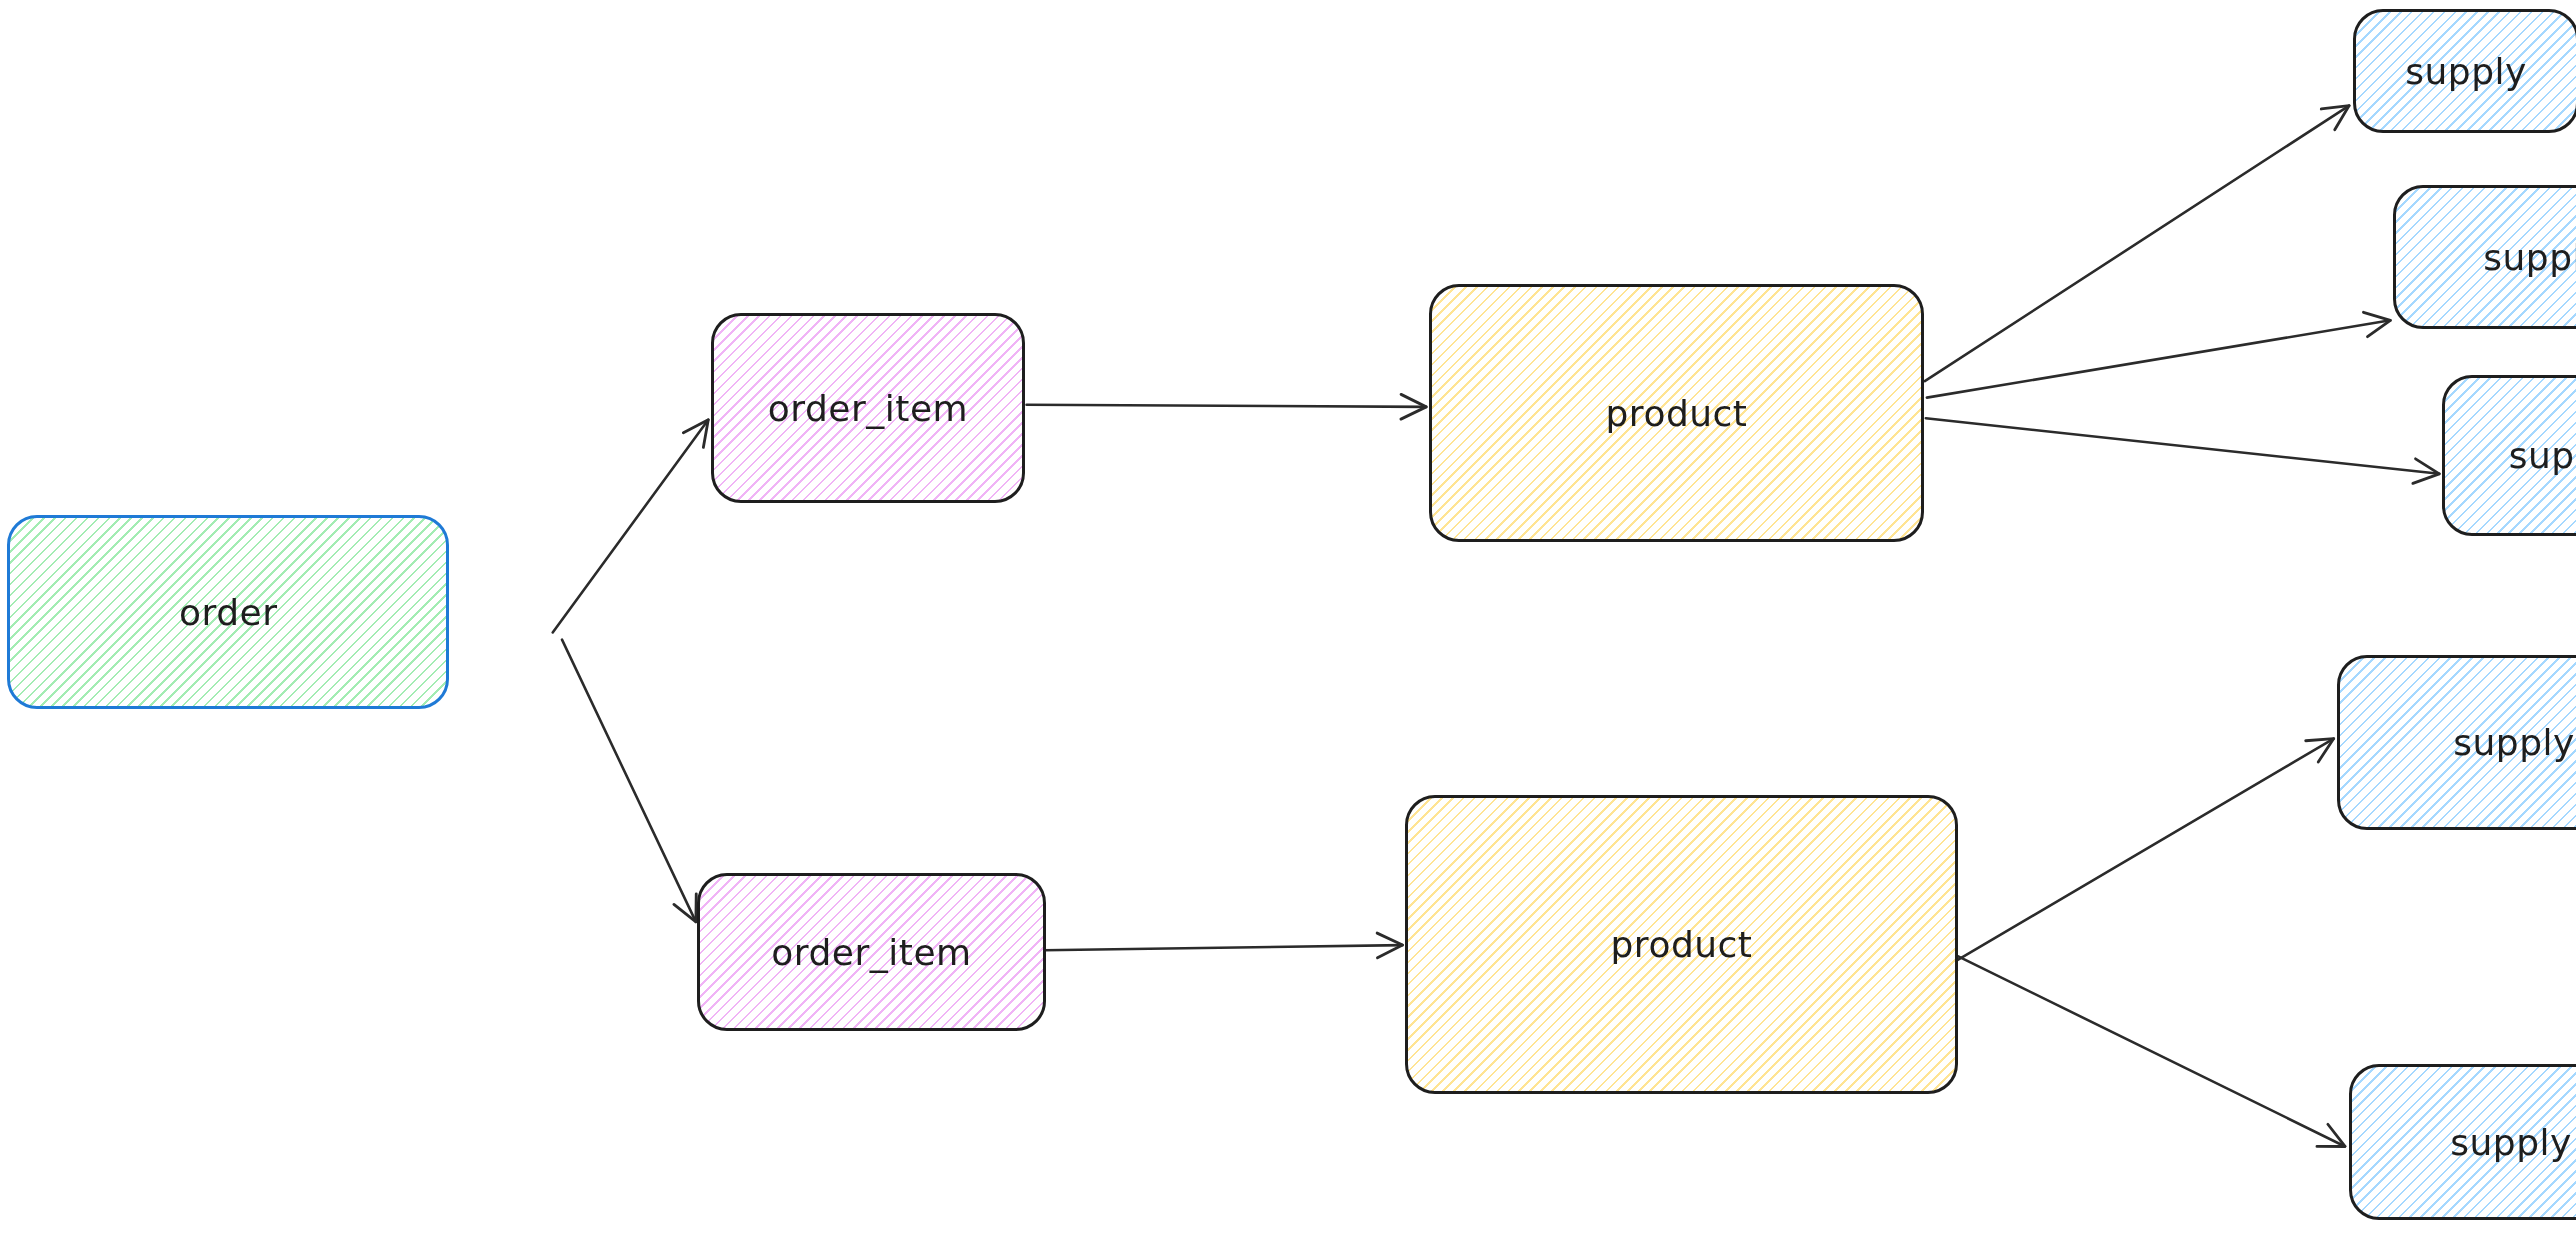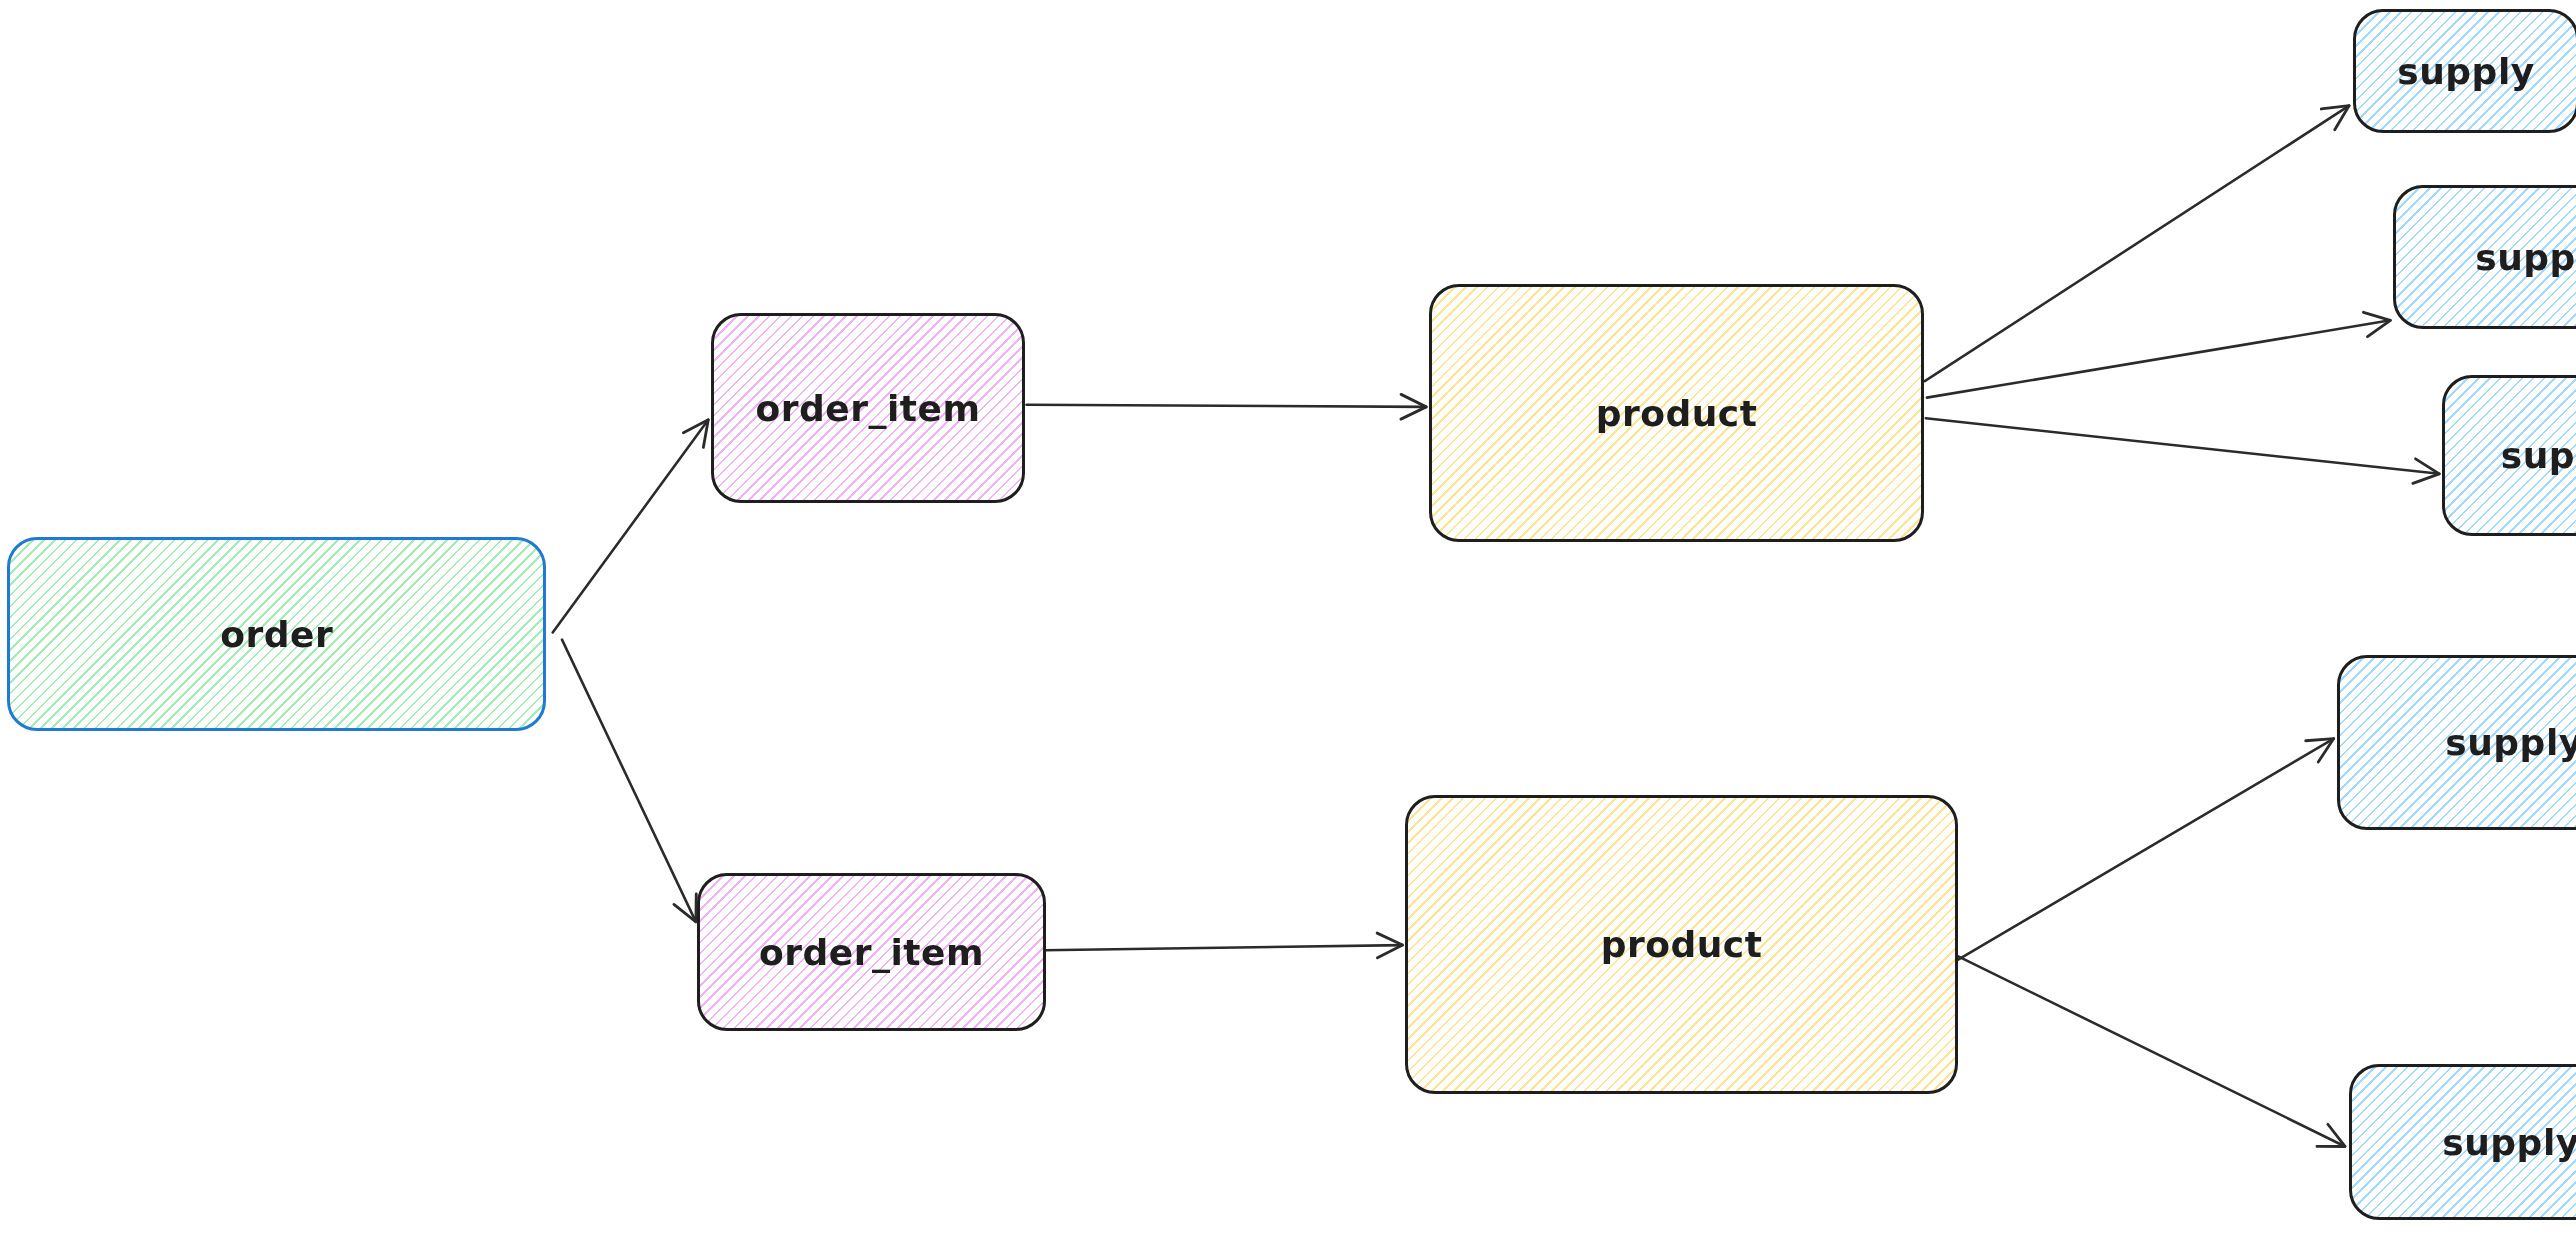--- a/index.html
+++ b/index.html
@@ -29,21 +29,21 @@
     box-sizing: border-box;
     display: flex;
     align-items: center;
     justify-content: center;
     border: 3.1px solid #1e1e1e;
     border-radius: 30px;
     background-color: #ffffff;
   }
   .node .label {
     font-size: 36px;
-    font-weight: 700;
+    font-weight: 400;
     color: #1e1e1e;
     letter-spacing: 0.5px;
     white-space: nowrap;
     user-select: none;
   }
 </style>
 </head>
 <body>
 
 <div id="canvas">
@@ -59,21 +59,21 @@
         <line x1="1992" y1="786" x2="2768" y2="790" stroke="#2b2b2b" stroke-width="5" stroke-linecap="round" marker-end="url(#arrowhead)"></line>
         <line x1="2026" y1="1845" x2="2722" y2="1835" stroke="#2b2b2b" stroke-width="5" stroke-linecap="round" marker-end="url(#arrowhead)"></line>
         <line x1="3736" y1="740" x2="4560" y2="205" stroke="#2b2b2b" stroke-width="5" stroke-linecap="round" marker-end="url(#arrowhead)"></line>
         <line x1="3740" y1="772" x2="4640" y2="622" stroke="#2b2b2b" stroke-width="5" stroke-linecap="round" marker-end="url(#arrowhead)"></line>
         <line x1="3738" y1="812" x2="4735" y2="920" stroke="#2b2b2b" stroke-width="5" stroke-linecap="round" marker-end="url(#arrowhead)"></line>
         <line x1="3786" y1="1872" x2="4530" y2="1434" stroke="#2b2b2b" stroke-width="5" stroke-linecap="round" marker-end="url(#arrowhead)"></line>
         <line x1="3793" y1="1853" x2="4552" y2="2226" stroke="#2b2b2b" stroke-width="5" stroke-linecap="round" marker-end="url(#arrowhead)"></line>
       </g>
   </svg>
   <div id="nodes-layer">
-      <div class="node" style="left: 7.2px; top: 537px; width: 539px; height: 194px; border-color: rgb(31, 122, 214); background-image: repeating-linear-gradient(135deg, rgb(163, 236, 179) 0px, rgb(163, 236, 179) 1.8px, transparent 1.8px, transparent 7.7px);">
+      <div class="node" style="left: 7.2px; top: 515px; width: 442px; height: 194px; border-color: rgb(31, 122, 214); background-image: repeating-linear-gradient(135deg, rgb(163, 236, 179) 0px, rgb(163, 236, 179) 1.8px, transparent 1.8px, transparent 7.7px);">
         <span class="label" style="color: rgb(30, 30, 30);">order</span>
       </div>
       <div class="node" style="left: 711px; top: 313px; width: 314px; height: 190px; border-color: rgb(30, 30, 30); background-image: repeating-linear-gradient(135deg, rgb(240, 180, 246) 0px, rgb(240, 180, 246) 1.8px, transparent 1.8px, transparent 7.7px);">
         <span class="label" style="color: rgb(30, 30, 30);">order_item</span>
       </div>
       <div class="node" style="left: 697px; top: 873px; width: 349px; height: 158px; border-color: rgb(30, 30, 30); background-image: repeating-linear-gradient(135deg, rgb(240, 180, 246) 0px, rgb(240, 180, 246) 1.8px, transparent 1.8px, transparent 7.7px);">
         <span class="label" style="color: rgb(30, 30, 30);">order_item</span>
       </div>
       <div class="node" style="left: 1429px; top: 284px; width: 495px; height: 258px; border-color: rgb(30, 30, 30); background-image: repeating-linear-gradient(135deg, rgb(255, 228, 148) 0px, rgb(255, 228, 148) 1.8px, transparent 1.8px, transparent 7.7px);">
         <span class="label" style="color: rgb(30, 30, 30);">product</span>

